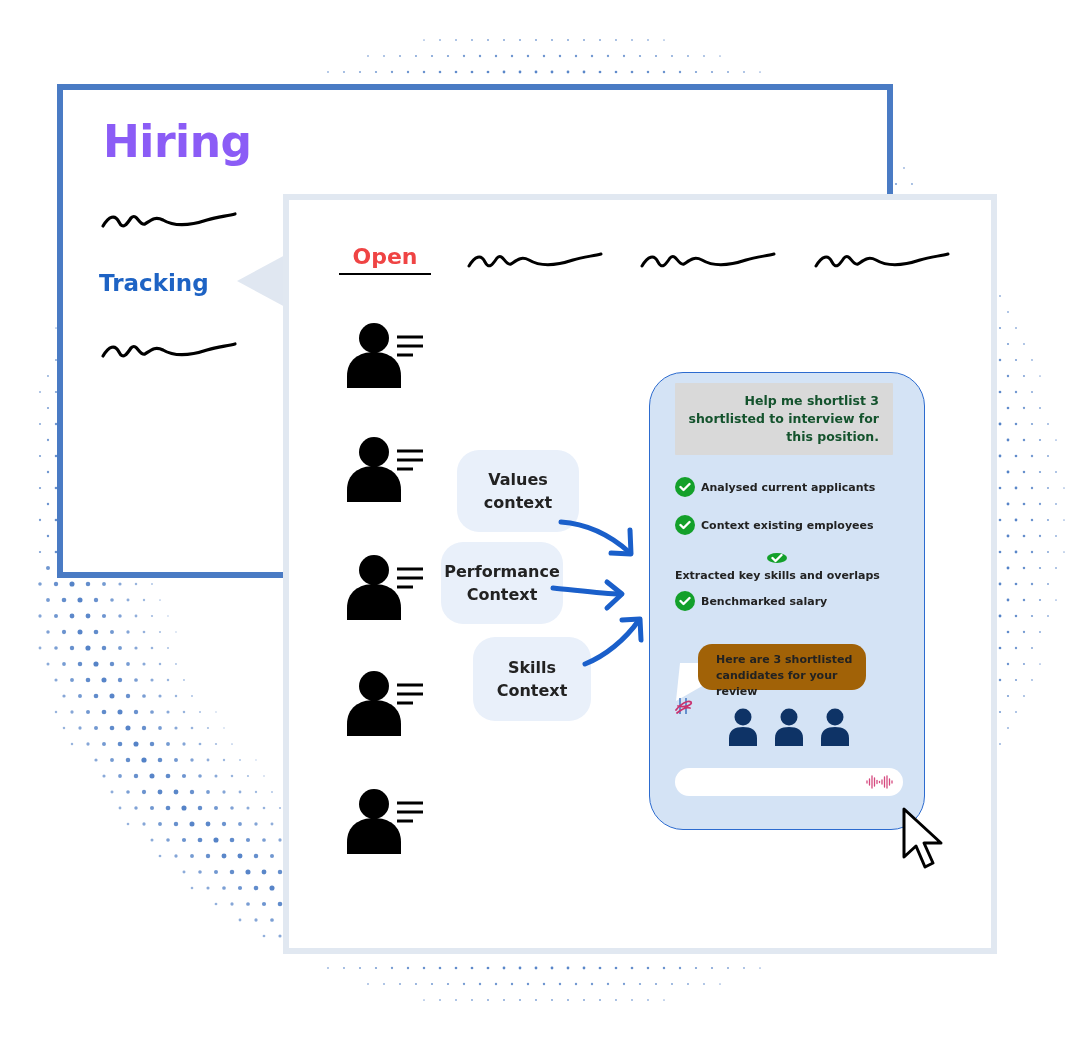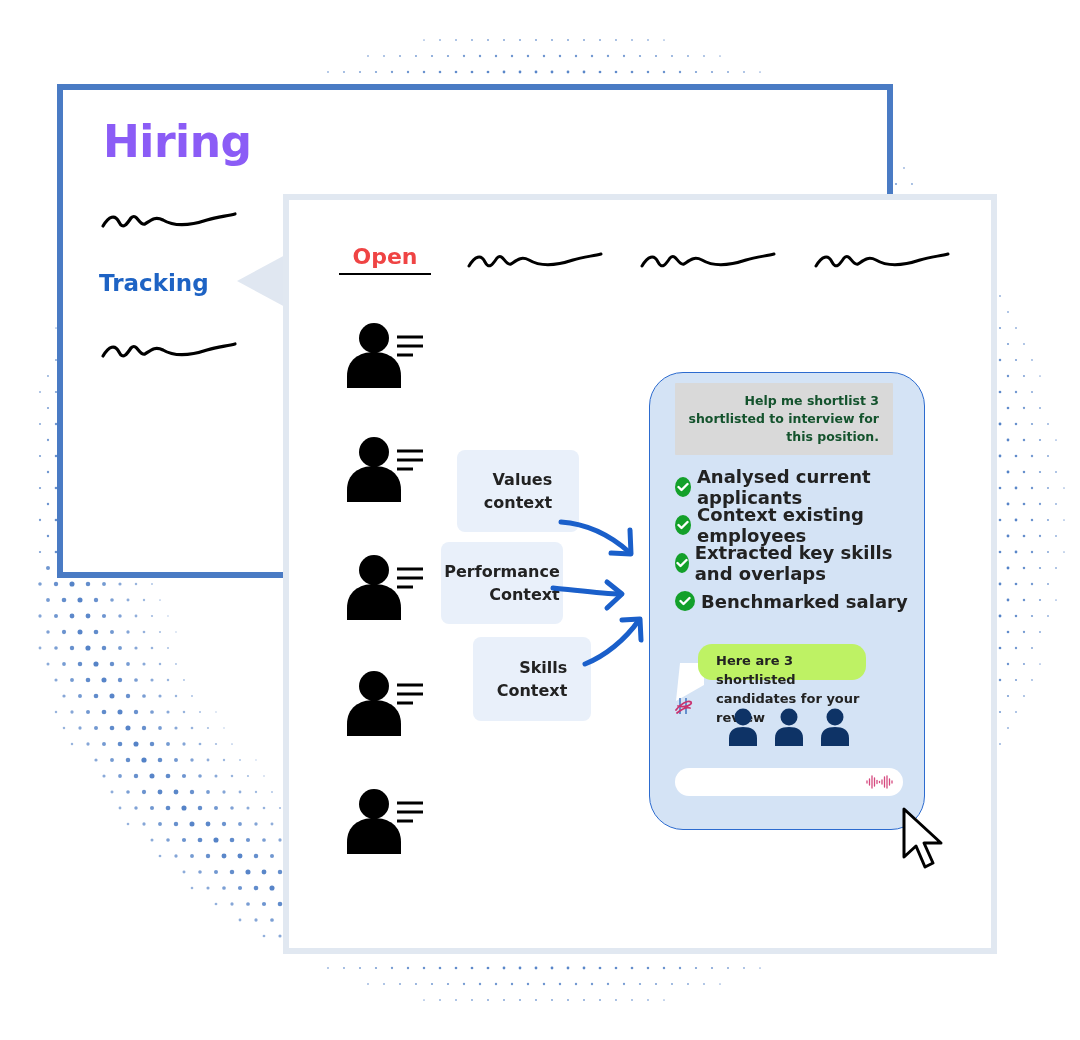--- a/index.html
+++ b/index.html
@@ -39,46 +39,46 @@
   }
   .tab-open {
     position: absolute; left: 50px; top: 44px; width: 92px; text-align: center;
     font-weight: bold; font-size: 22px; color: #ef4444; padding-bottom: 4px;
     border-bottom: 2px solid #000;
   }
 
   .person { position: absolute; left: 58px; width: 80px; height: 70px; }
 
   .ctx-box {
-    position: absolute; background: #e9f0fa; border-radius: 8px;
-    display: flex; align-items: center; justify-content: center; text-align: right;
+    position: absolute; background: #e9f0fa; border-radius: 22px;
+    display: flex; align-items: center; justify-content: center; text-align: center;
     font-weight: bold; font-size: 16px; color: #222; line-height: 1.45;
   }
 
   .arrows { position: absolute; left: 0; top: 0; width: 714px; height: 760px; pointer-events: none; }
 
   .phone {
     position: absolute; left: 360px; top: 172px; width: 276px; height: 458px;
     background: #d4e3f5; border: 1.5px solid #2c6bcf; border-radius: 34px;
   }
   .prompt-bubble {
     position: absolute; left: 25px; top: 10px; width: 218px; height: 72px;
     background: #d9d9d9; border-radius: 1px; padding: 9px 14px 0 10px;
     text-align: right; font-weight: bold; font-size: 12.5px; color: #14532d; line-height: 1.45;
   }
   .checklist { position: absolute; left: 25px; top: 104px; }
   .check-item { display: flex; align-items: center; gap: 6px; height: 20px; margin-bottom: 18px; }
-  .check-item:nth-child(3) { margin-top: 2px; }
+  .check-item:nth-child(3) { margin-top: 2px; flex-direction: column; }
   .check-icon { width: 20px; height: 20px; border-radius: 50%; background: #13a02a; display: flex; align-items: center; justify-content: center; }
-  .check-label { font-weight: bold; font-size: 18px; color: #222; }
+  .check-label { font-weight: bold; font-size: 11px; color: #222; }
 
   .reply-bubble {
-    position: absolute; left: 48px; top: 271px; width: 168px; height: 36px;
-    background: #bef264; border-radius: 14px; padding: 8px 0 0 18px;
-    font-weight: bold; font-size: 13px; color: #222; line-height: 1.45;
+    position: absolute; left: 48px; top: 271px; width: 168px; height: 46px;
+    background: #a16207; border-radius: 14px; padding: 8px 0 0 18px;
+    font-weight: bold; font-size: 11px; color: #222; line-height: 1.45;
   }
   .reply-tail { position: absolute; left: 24px; top: 290px; }
   .ai-logo { position: absolute; left: 24px; top: 323px; }
   .avatars { position: absolute; left: 78px; top: 335px; display: flex; gap: 16px; }
   .avatar { width: 30px; height: 38px; }
 
   .chat-input {
     position: absolute; left: 25px; top: 395px; width: 228px; height: 28px;
     background: #fff; border-radius: 14px;
   }

